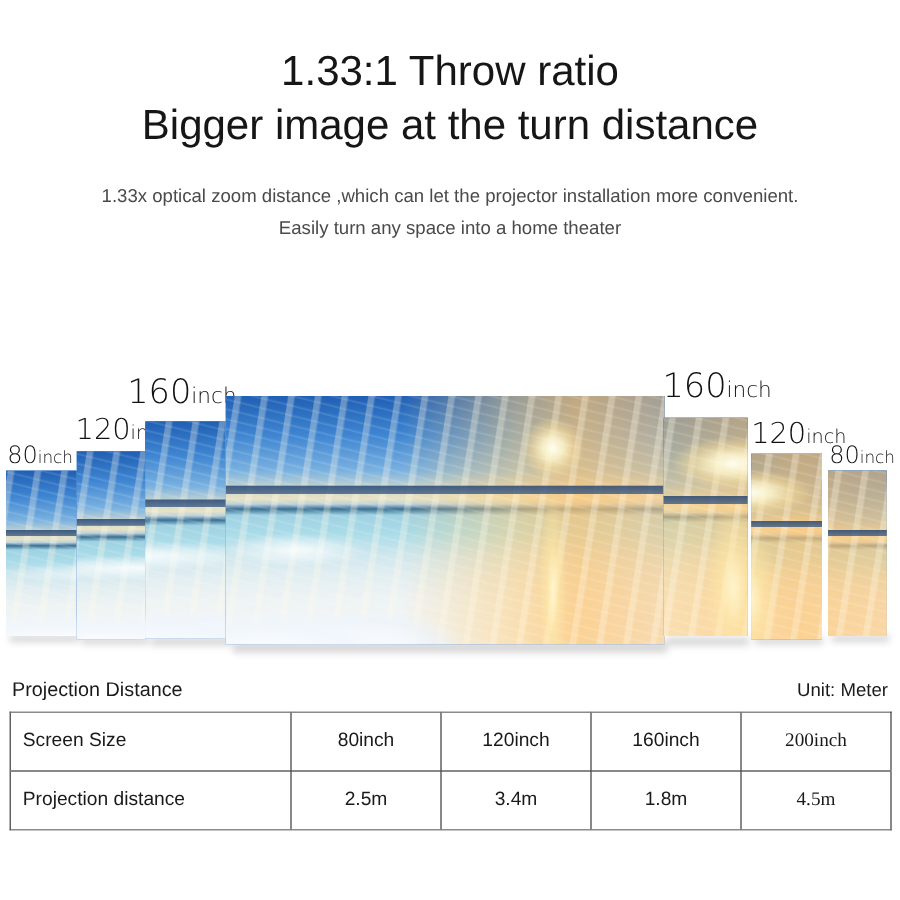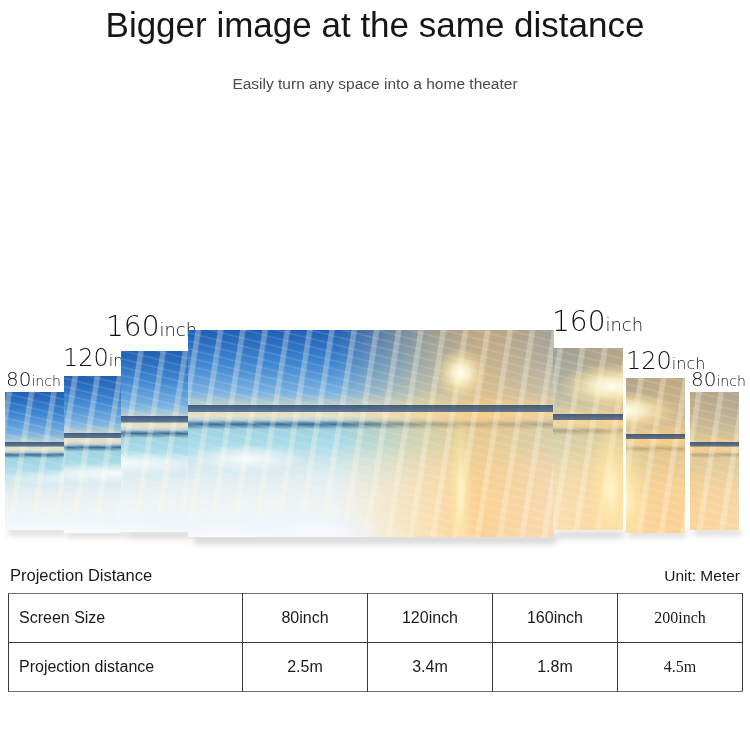--- a/index.html
+++ b/index.html
@@ -119,22 +119,24 @@
   table.dist tr td:last-child{border-right:none;font-family:Liberation Serif, serif;}
   table.dist tr:first-child td{border-top:none;}
   table.dist tr:last-child td{border-bottom:none;}
 </style>
 </head>
 <body>
 
 <div id="root">
 
   <div class="header">
-    <div class="title-2">Bigger image at the same distance</div>
+    <div class="title-1">1.33:1 Throw ratio</div>
+    <div class="title-2">Bigger image at the turn distance</div>
     <div class="subtitle">
+      <div>1.33x optical zoom distance ,which can let the projector installation more convenient.</div>
       <div>Easily turn any space into a home theater</div>
     </div>
   </div>
 
   <div class="stage">
 
     <div class="shadow" style="left:8px;top:274px;width:58px;height:6px;"></div>
     <div class="shadow" style="left:68px;top:276px;width:56px;height:6px;"></div>
     <div class="shadow" style="left:126px;top:276px;width:66px;height:7px;"></div>
     <div class="shadow" style="left:194px;top:280px;width:362px;height:9px;"></div>

